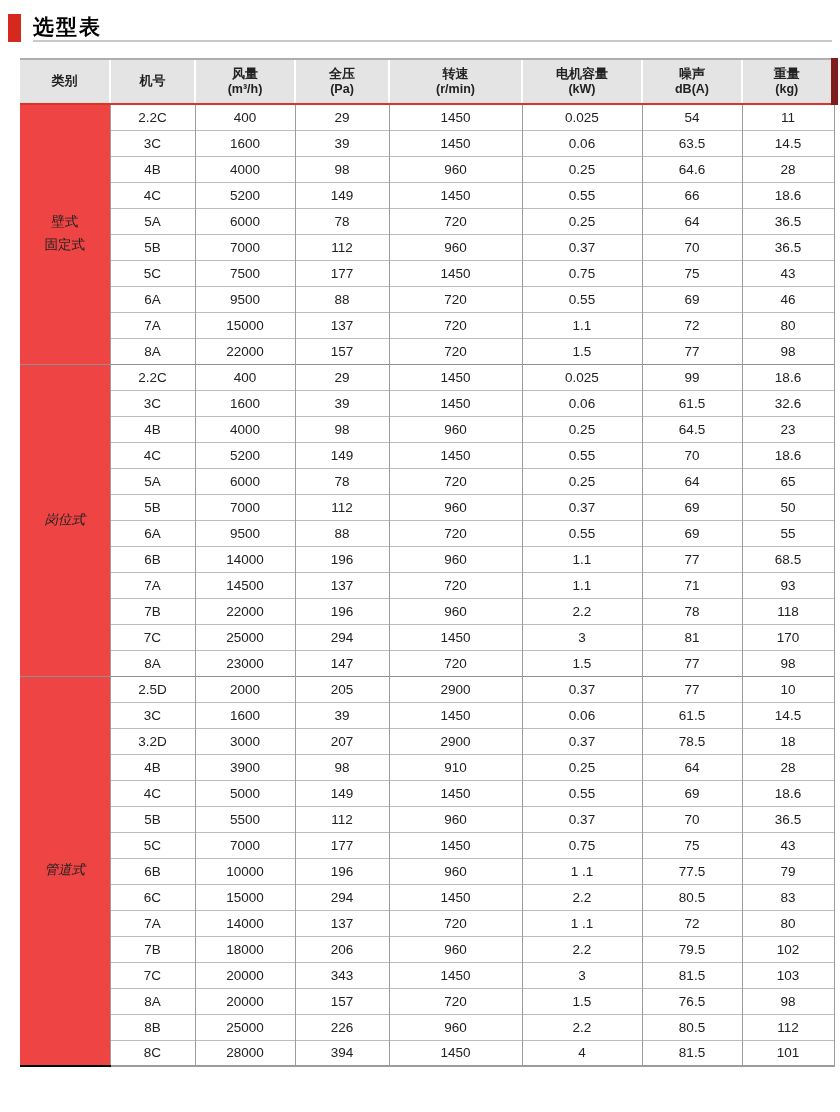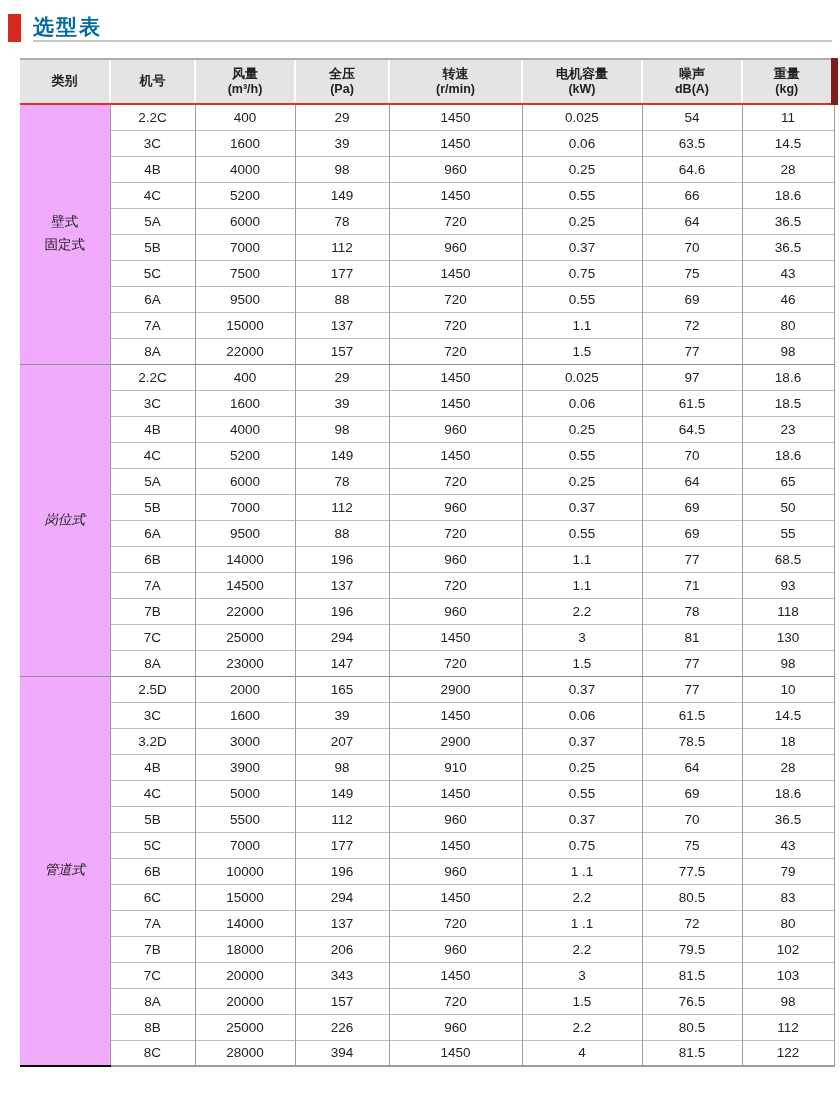--- a/index.html
+++ b/index.html
@@ -9,21 +9,21 @@
     background: #ffffff;
     font-family: "Liberation Sans", "DejaVu Sans", sans-serif;
     position: relative;
     color: #222;
   }
   
   .title-wrap { position: absolute; left: 8px; top: 14px; right: 8px; height: 30px; }
   .accent-bar { position: absolute; left: 0; top: 0; width: 13px; height: 28px; background: #d6291e; }
   .page-title {
     position: absolute; left: 25px; top: 0;
-    font-size: 21px; font-weight: bold; color: #0369a1;
+    font-size: 21px; font-weight: bold; color: #000000;
     line-height: 26px; letter-spacing: 2px;
   }
   .title-line { position: absolute; left: 25px; right: 0; top: 26px; height: 2px; background: #c9c9c9; }
 
   
   .table-wrap { position: absolute; left: 20px; top: 58px; }
   table.sel {
     border-collapse: collapse;
     width: 814px;
     table-layout: fixed;
@@ -47,21 +47,21 @@
     border-left: 1px solid #9c9c9c;
     border-top: 1px solid #bcbcbc;
     padding: 0;
   }
   table.sel td:last-child { border-right: 1px solid #9c9c9c; }
   table.sel td.cat {
     border-left: none;
     border-top: none;
     font-size: 13.5px;
     line-height: 1.7;
-    background: #f0abfc;
+    background: #ef4444;
   }
   table.sel tr.group-start td { border-top: 1px solid #8f8f8f; }
   table.sel tr.group-start td.cat { border-top: 1px solid #8f8f8f; font-style: italic; }
   table.sel tr.first-row td { border-top: none; }
   table.sel tr.last-row td { border-bottom: 2px solid #9c9c9c; }
   table.sel td.cat.last-group { border-bottom: 2px solid #000000; }
 </style>
 </head>
 <body>
 
@@ -214,31 +214,31 @@
         </tr>
         <tr class="group-start">
           <td class="cat" rowspan="12">
             <div>岗位式</div>
           </td>
           <td>2.2C</td>
           <td>400</td>
           <td>29</td>
           <td>1450</td>
           <td>0.025</td>
-          <td>97</td>
+          <td>99</td>
           <td>18.6</td>
         </tr>
         <tr>
           <td>3C</td>
           <td>1600</td>
           <td>39</td>
           <td>1450</td>
           <td>0.06</td>
           <td>61.5</td>
-          <td>18.5</td>
+          <td>32.6</td>
         </tr>
         <tr>
           <td>4B</td>
           <td>4000</td>
           <td>98</td>
           <td>960</td>
           <td>0.25</td>
           <td>64.5</td>
           <td>23</td>
         </tr>
@@ -305,38 +305,38 @@
           <td>78</td>
           <td>118</td>
         </tr>
         <tr>
           <td>7C</td>
           <td>25000</td>
           <td>294</td>
           <td>1450</td>
           <td>3</td>
           <td>81</td>
-          <td>130</td>
+          <td>170</td>
         </tr>
         <tr>
           <td>8A</td>
           <td>23000</td>
           <td>147</td>
           <td>720</td>
           <td>1.5</td>
           <td>77</td>
           <td>98</td>
         </tr>
         <tr class="group-start">
           <td class="cat last-group" rowspan="15">
             <div>管道式</div>
           </td>
           <td>2.5D</td>
           <td>2000</td>
-          <td>165</td>
+          <td>205</td>
           <td>2900</td>
           <td>0.37</td>
           <td>77</td>
           <td>10</td>
         </tr>
         <tr>
           <td>3C</td>
           <td>1600</td>
           <td>39</td>
           <td>1450</td>
@@ -452,17 +452,17 @@
           <td>80.5</td>
           <td>112</td>
         </tr>
         <tr class=" last-row">
           <td>8C</td>
           <td>28000</td>
           <td>394</td>
           <td>1450</td>
           <td>4</td>
           <td>81.5</td>
-          <td>122</td>
+          <td>101</td>
         </tr>
       </tbody>
   </table>
 </div>
 
 </body></html>

